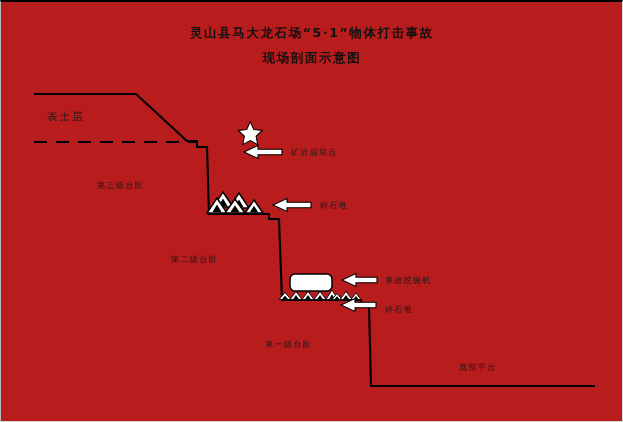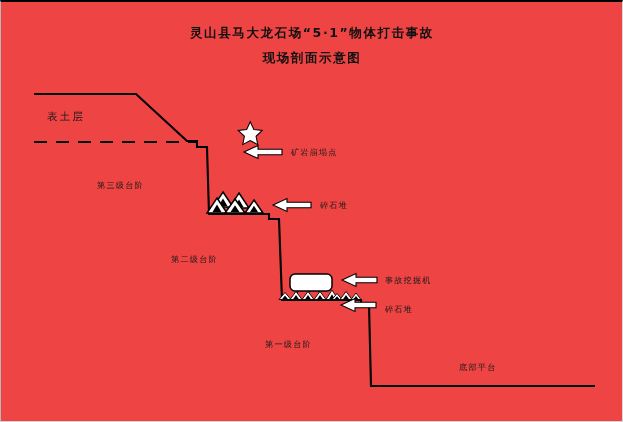--- a/index.html
+++ b/index.html
@@ -4,21 +4,21 @@
 <style>
   html, body {
     margin: 0;
     padding: 0;
     background: #ffffff;
   }
   #page {
     position: relative;
     width: 623px;
     height: 422px;
-    background: #ef4444;
+    background: #b91c1c;
     border-top: 2px solid #000;
     border-left: 1px solid #b8b8b8;
     border-right: 1px solid #d8d8d8;
     border-bottom: 1px solid #d8d8d8;
     box-sizing: border-box;
     overflow: hidden;
     font-family: "DejaVu Sans", "Liberation Sans", sans-serif;
   }
   #svg-canvas {
     position: absolute;

